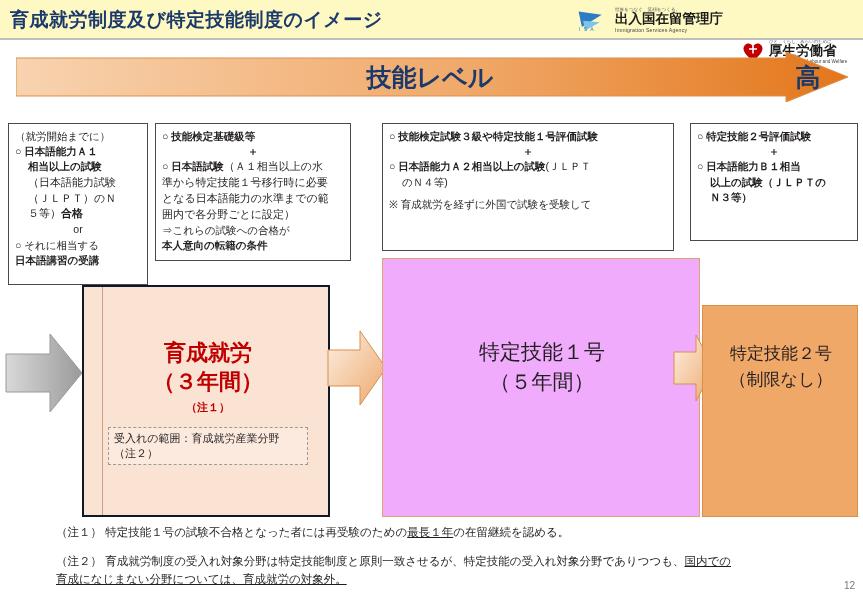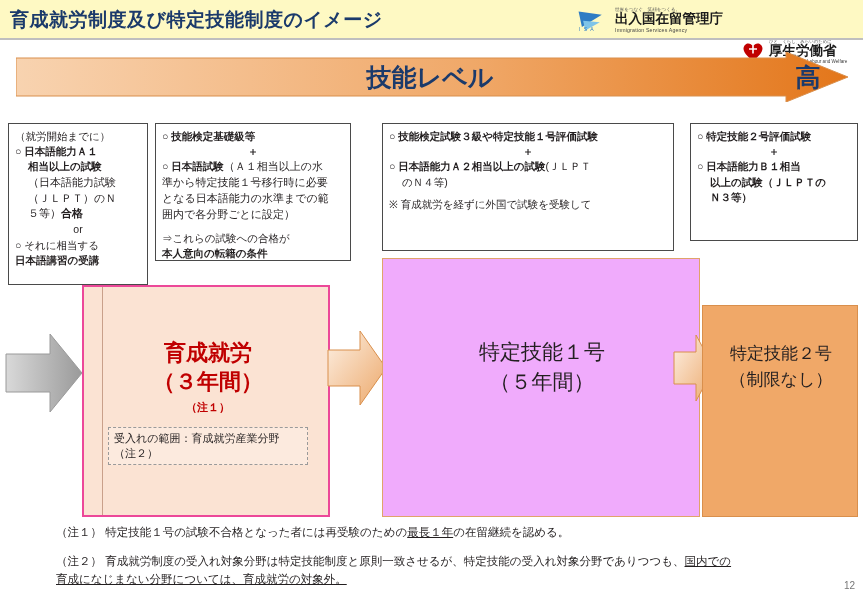--- a/index.html
+++ b/index.html
@@ -93,21 +93,21 @@
   #box3 { left:382px; top:123px; width:292px; height:128px; }
   #box4 { left:690px; top:123px; width:168px; height:118px; }
   .small { font-size:11px; }
 
   
   .stage {
     position:absolute; box-sizing:border-box;
   }
   #stage1 {
     left:82px; top:285px; width:248px; height:232px;
-    background:#fbe3d3; border:2px solid #ec4899;
+    background:#fbe3d3; border:2px solid #0f172a;
   }
   #stage1 .innerline {
     position:absolute; left:18px; top:0; width:1px; height:228px; background:#c9a08a;
   }
   #stage1 .title {
     position:absolute; left:0; top:52px; width:248px;
     text-align:center; font-size:22px; font-weight:bold; color:#c00000; line-height:1.3;
   }
   #stage1 .note1 {
     position:absolute; left:0; top:113px; width:248px;
@@ -235,21 +235,21 @@
     <div class="center b">＋</div>
     <div class="row">
       <span class="circ">○</span>
       <span class="txt">
         <span class="b">日本語試験</span><span class="small">（Ａ１相当以上の水</span>
       </span>
     </div>
     <div class="small">準から特定技能１号移行時に必要</div>
     <div class="small">となる日本語能力の水準までの範</div>
     <div class="small">囲内で各分野ごとに設定）</div>
-    <div style="margin-top:8px;">⇒これらの試験への合格が</div>
+    <div style="margin-top:0;">⇒これらの試験への合格が</div>
     <div class="b">本人意向の転籍の条件</div>
   </div>
 
   <div class="cbox" id="box3">
     <div class="row">
       <span class="circ">○</span>
       <span class="txt b">技能検定試験３級や特定技能１号評価試験</span>
     </div>
     <div class="center b">＋</div>
     <div class="row">

